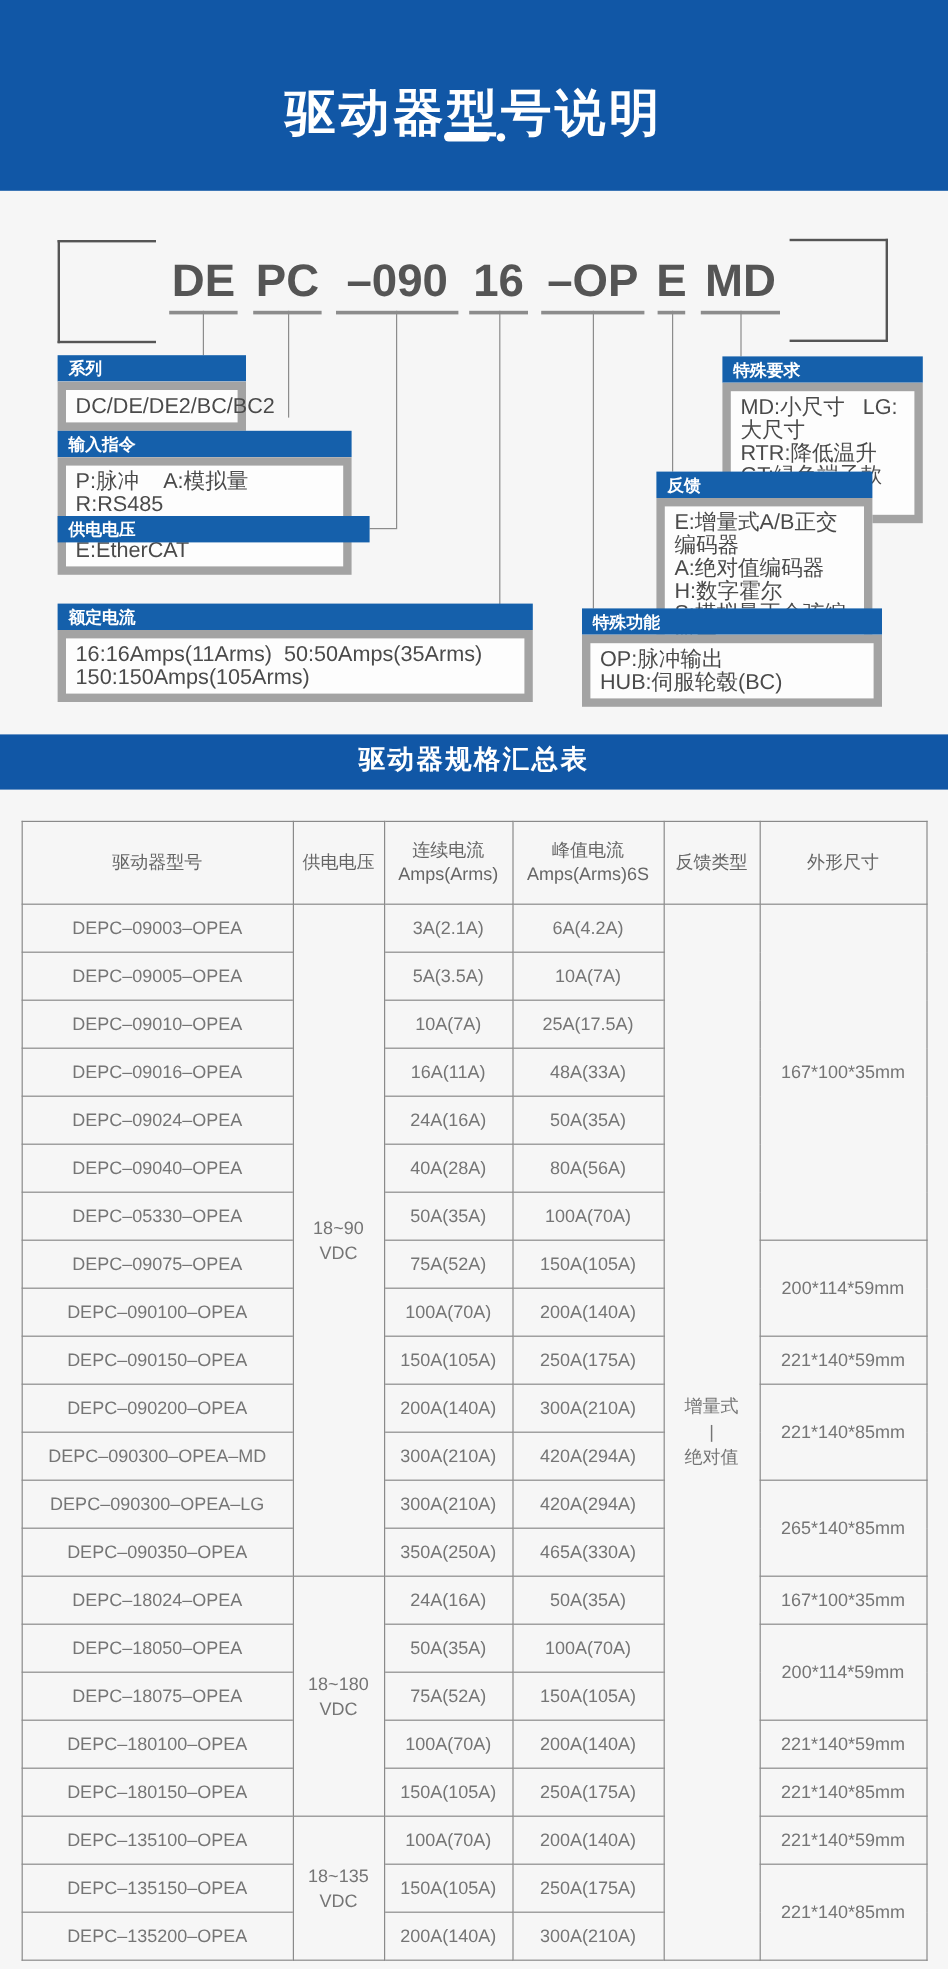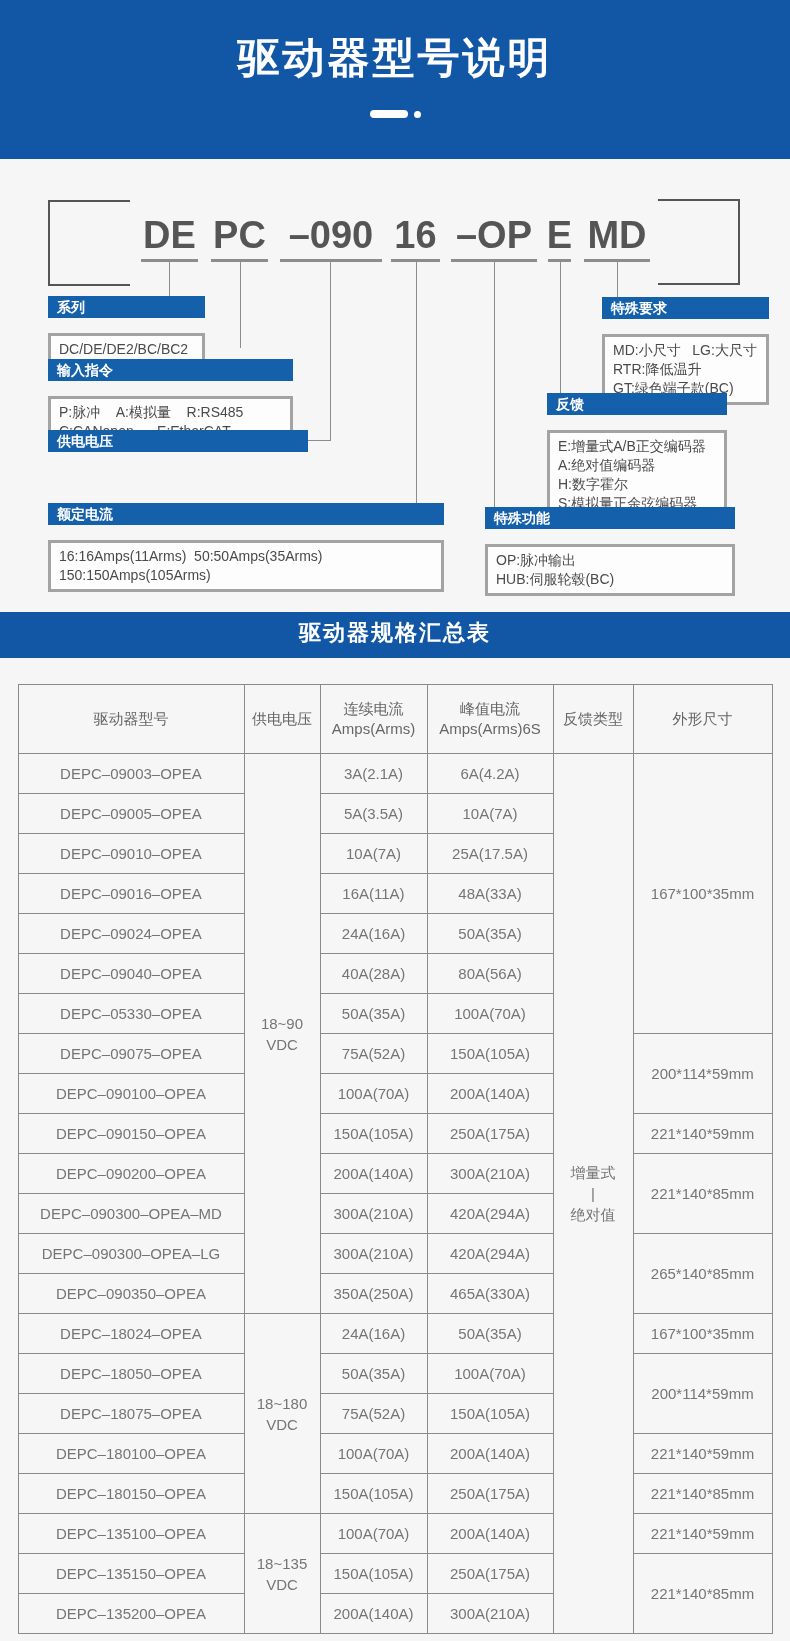--- a/index.html
+++ b/index.html
@@ -7,21 +7,21 @@
     width:790px;height:1641px;
     background:#f6f6f6;
     font-family:"Liberation Sans","DejaVu Sans",sans-serif;
     color:#444;
     position:relative;
     overflow:hidden;
   }
   
   .banner{height:159px;background:#1157a6;position:relative;}
   .banner h1{
-    margin:0;padding-top:30px;text-align:center;
+    margin:0;padding-top:66px;text-align:center;
     color:#fff;font-size:42px;font-weight:bold;letter-spacing:3px;
   }
   .banner .dash{
     position:absolute;left:370px;top:110px;width:38px;height:8px;
     background:#fff;border-radius:4px;
   }
   .banner .dot{
     position:absolute;left:414px;top:111px;width:7px;height:7px;
     background:#fff;border-radius:50%;
   }
@@ -37,23 +37,23 @@
     border-bottom:3px solid #8c8c8c;white-space:nowrap;
   }
   .vline{position:absolute;width:1px;background:#8c8c8c;}
   .hline{position:absolute;height:1px;background:#8c8c8c;}
   .lbox{position:absolute;}
   .lbox .hd{
     background:#1560ab;color:#fff;font-size:14px;font-weight:bold;
     padding:2px 9px;height:18px;line-height:18px;
   }
   .lbox .bd{
-    background:#fdfdfd;border:3px solid #a3a3a3;
-    font-size:14px;color:#4a4a4a;line-height:19px;
-    padding:4px 8px;white-space:pre-wrap;margin-top:15px;
+    background:#fdfdfd;border:7px solid #a3a3a3;
+    font-size:18px;color:#4a4a4a;line-height:19px;
+    padding:4px 8px;white-space:pre-wrap;
   }
   
   .table-banner{
     height:46px;line-height:46px;background:#1157a6;color:#fff;
     text-align:center;font-size:22px;font-weight:bold;letter-spacing:2px;font-family:Liberation Mono, monospace;
   }
   
   table.spec{
     border-collapse:collapse;margin:26px auto 0;table-layout:fixed;width:754px;
   }

